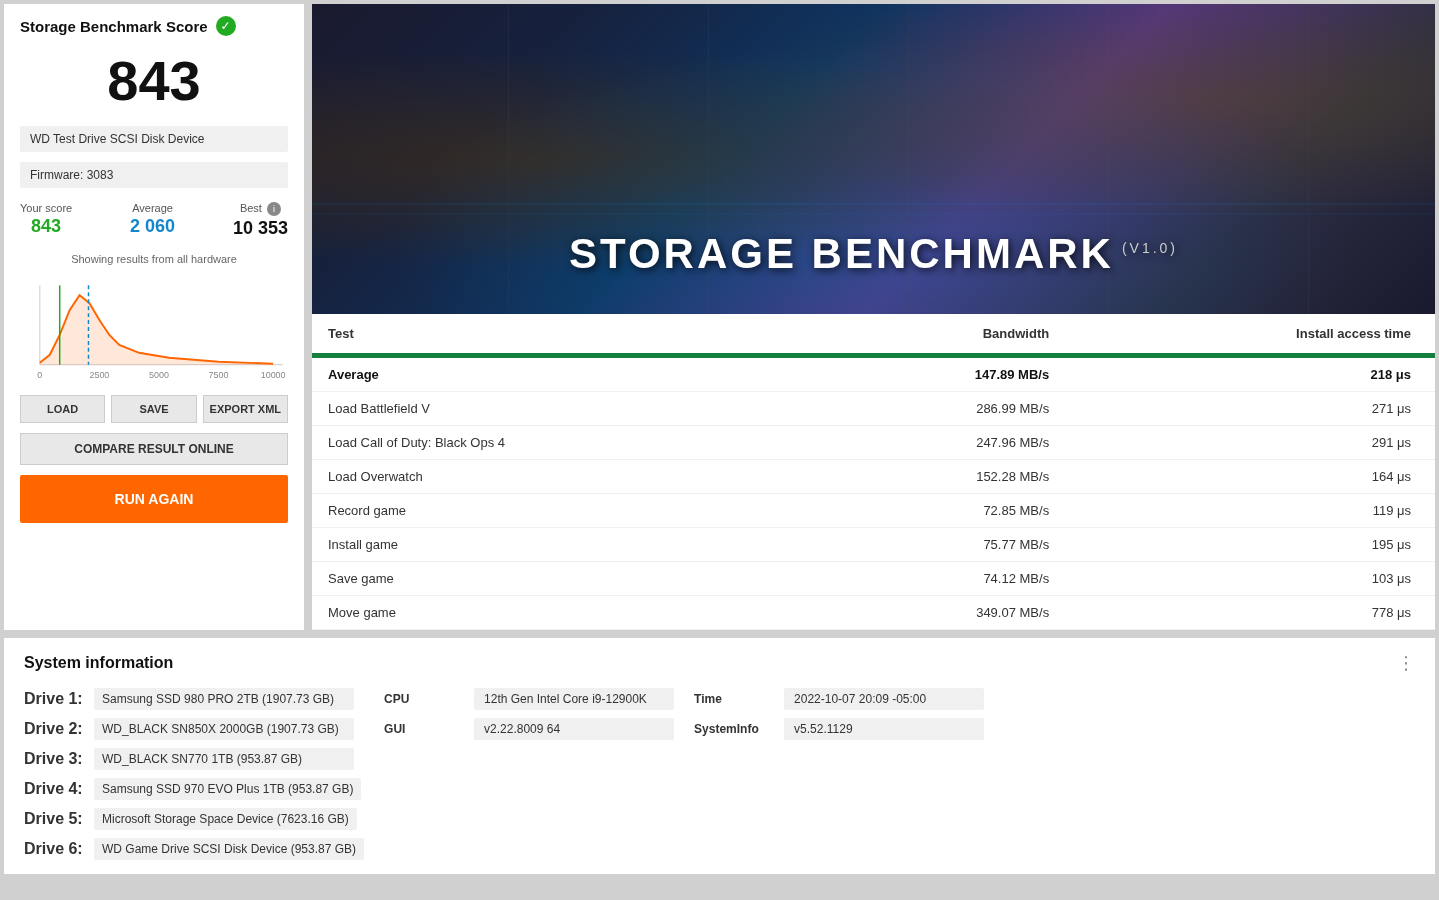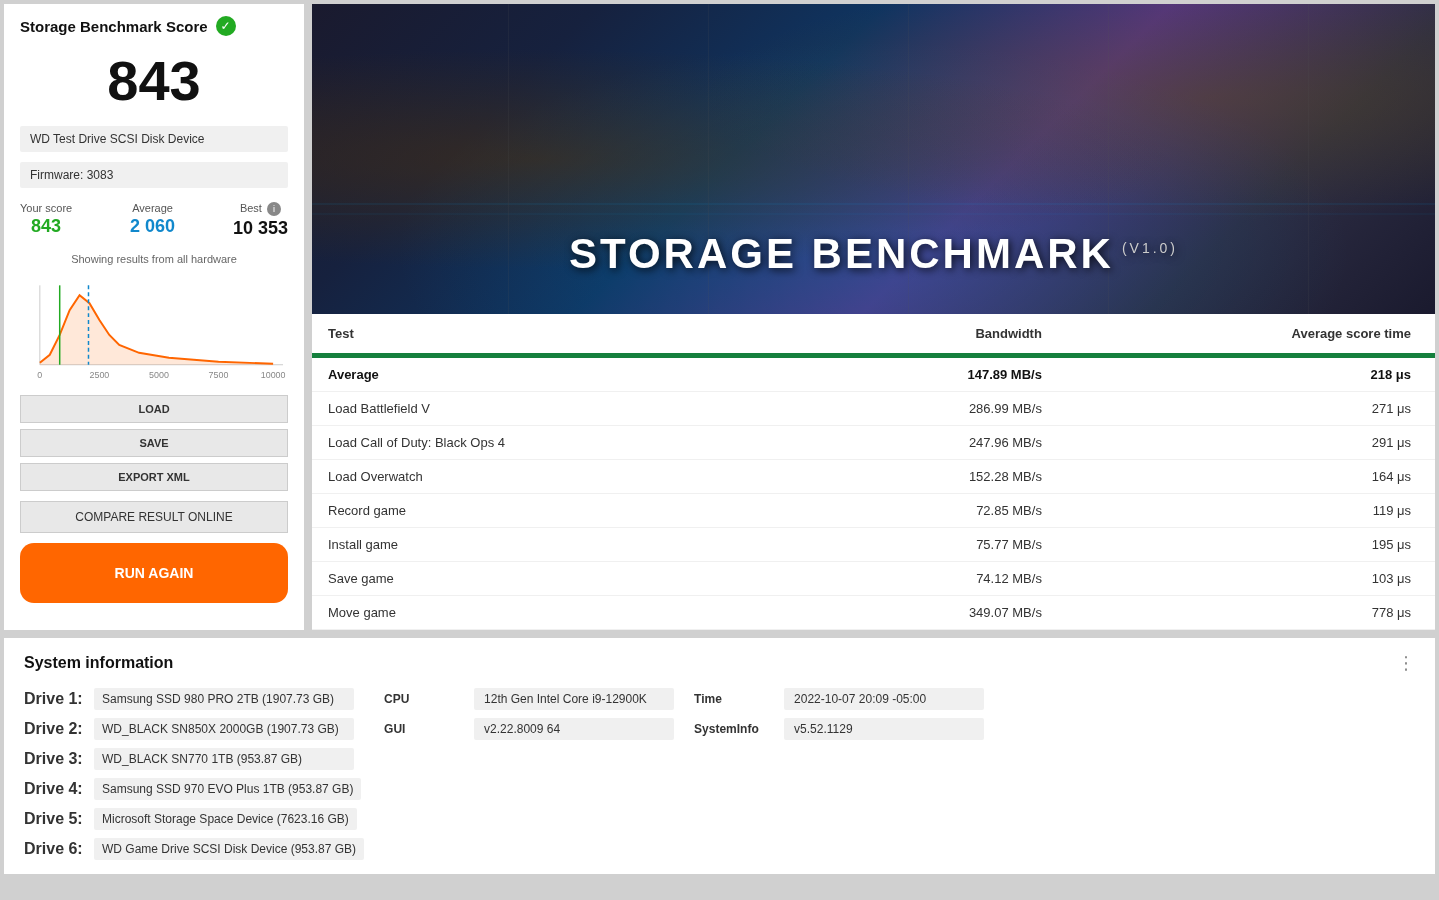--- a/index.html
+++ b/index.html
@@ -136,58 +136,57 @@
     }
 
     .chart-area svg {
       width: 100%;
       height: 100%;
     }
 
     .buttons-row {
       display: flex;
       gap: 6px;
-      flex-direction: column;
     }
 
     .btn-secondary {
       flex: 1;
       padding: 7px 4px;
       background: #e8e8e8;
       border: 1px solid #ccc;
       font-size: 11px;
       font-weight: bold;
       cursor: pointer;
       color: #333;
       text-align: center;
     }
 
     .btn-compare {
       width: 100%;
       padding: 8px;
       background: #e8e8e8;
       border: 1px solid #ccc;
       font-size: 12px;
-      font-weight: normal;
+      font-weight: bold;
       cursor: pointer;
       color: #333;
       text-align: center;
     }
 
     .btn-run-again {
       width: 100%;
-      padding: 22px;
+      padding: 16px;
       background: #ff6600;
       border: none;
       font-size: 14px;
       font-weight: bold;
       cursor: pointer;
       color: #fff;
       text-align: center;
-      border-radius: 14px;
+      border-radius: 2px;
     }
 
     
     .right-panel {
       flex: 1;
       display: flex;
       flex-direction: column;
       gap: 0;
     }
 
@@ -451,21 +450,21 @@
           </span>
         </div>
       </div>
 
       <div class="results-table-container">
         <table class="results-table">
           <thead>
             <tr>
               <th>Test</th>
               <th>Bandwidth</th>
-              <th>Average score time</th>
+              <th>Install access time</th>
             </tr>
           </thead>
           <tbody id="results-tbody">
           <tr class="average-row">
                 <td>Average</td>
                 <td>147.89 MB/s</td>
                 <td>218 μs</td>
               </tr>
               <tr>
                 <td>Load Battlefield V</td>

